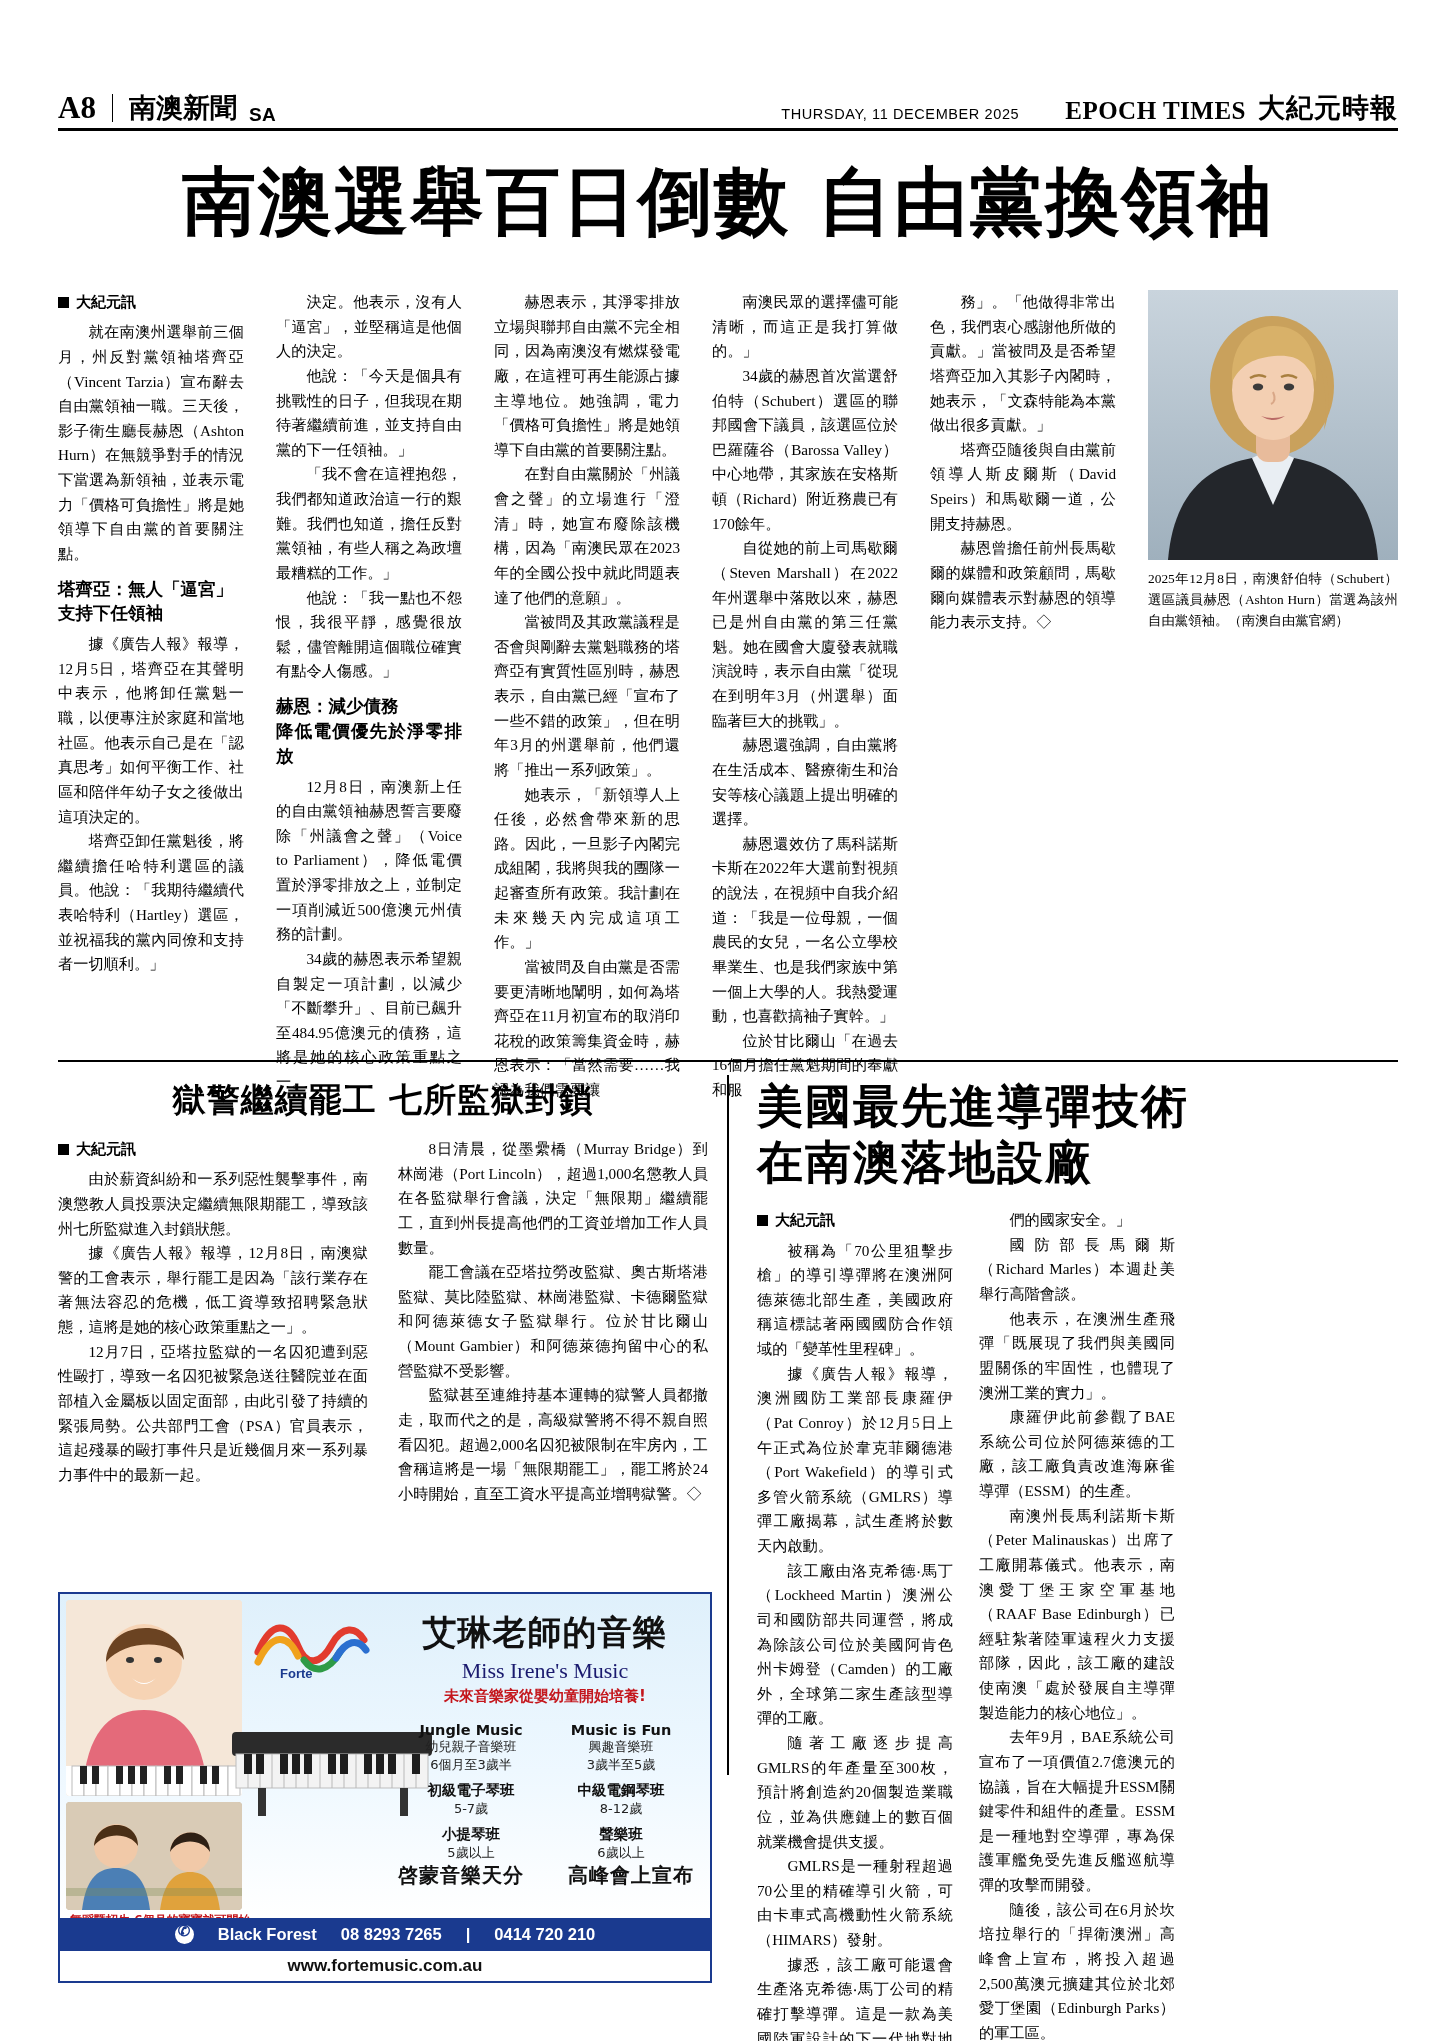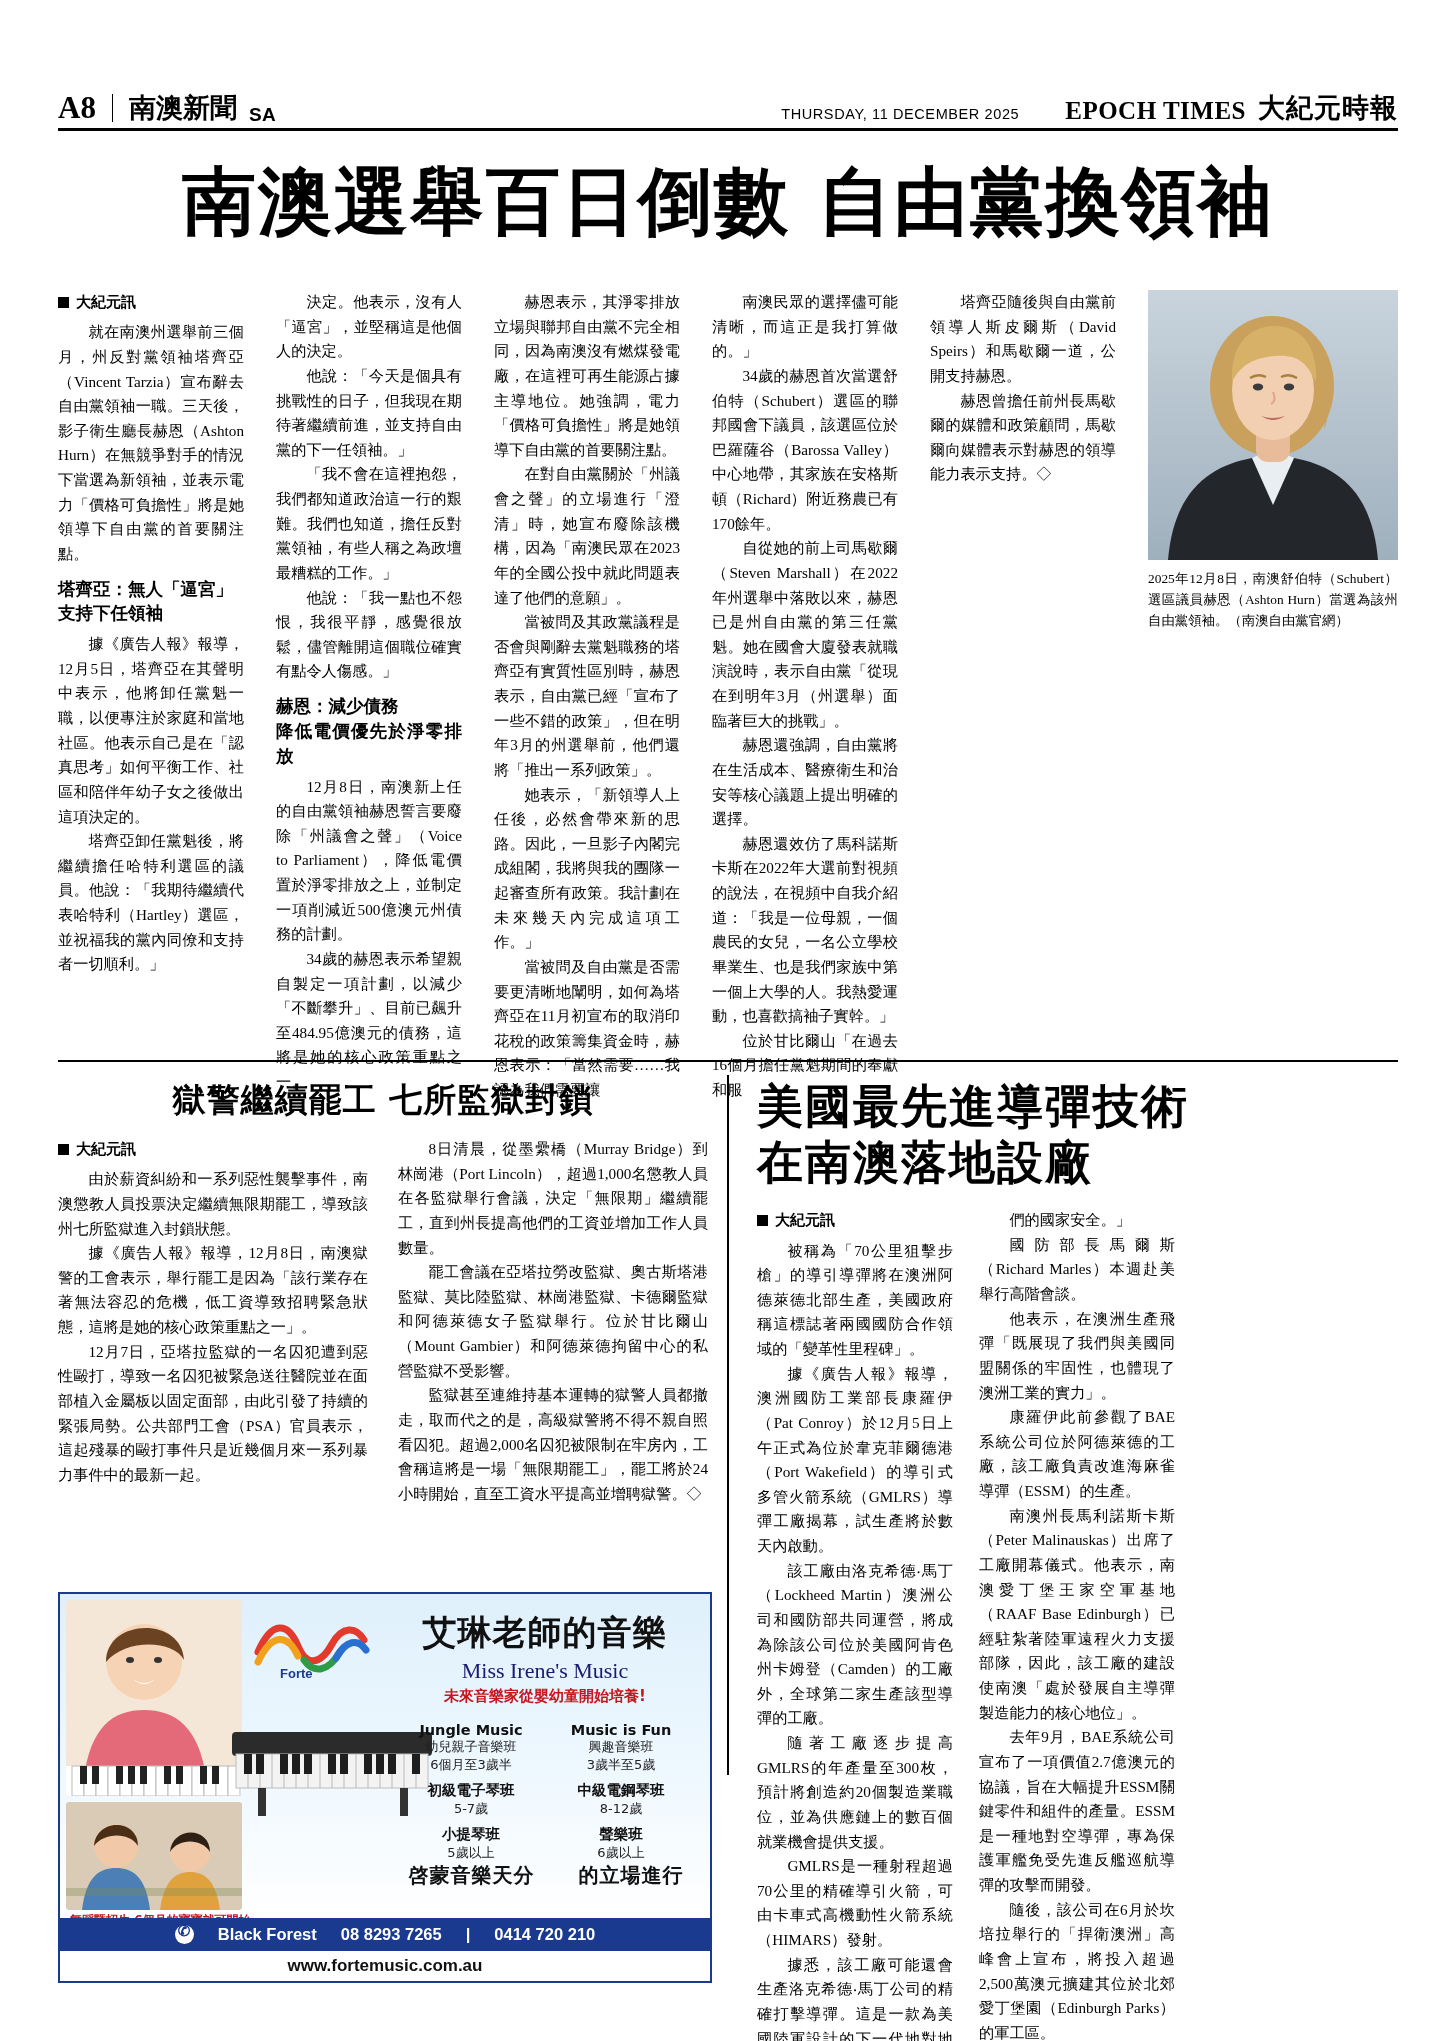--- a/index.html
+++ b/index.html
@@ -151,20 +151,21 @@
     <div class="col c4">
       <p>南澳民眾的選擇儘可能清晰，而這正是我打算做的。」</p>
       <p>34歲的赫恩首次當選舒伯特（Schubert）選區的聯邦國會下議員，該選區位於巴羅薩谷（Barossa Valley）中心地帶，其家族在安格斯頓（Richard）附近務農已有170餘年。</p>
       <p>自從她的前上司馬歇爾（Steven Marshall）在2022年州選舉中落敗以來，赫恩已是州自由黨的第三任黨魁。她在國會大廈發表就職演說時，表示自由黨「從現在到明年3月（州選舉）面臨著巨大的挑戰」。</p>
       <p>赫恩還強調，自由黨將在生活成本、醫療衛生和治安等核心議題上提出明確的選擇。</p>
       <p>赫恩還效仿了馬科諾斯卡斯在2022年大選前對視頻的說法，在視頻中自我介紹道：「我是一位母親，一個農民的女兒，一名公立學校畢業生、也是我們家族中第一個上大學的人。我熱愛運動，也喜歡搞袖子實幹。」</p>
       <p>位於甘比爾山「在過去16個月擔任黨魁期間的奉獻和服</p>
     </div>
 
     <div class="col c5">
+      <p>務」。「他做得非常出色，我們衷心感謝他所做的貢獻。」當被問及是否希望塔齊亞加入其影子內閣時，她表示，「文森特能為本黨做出很多貢獻。」</p>
       <p>塔齊亞隨後與自由黨前領導人斯皮爾斯（David Speirs）和馬歇爾一道，公開支持赫恩。</p>
       <p>赫恩曾擔任前州長馬歇爾的媒體和政策顧問，馬歇爾向媒體表示對赫恩的領導能力表示支持。◇</p>
     </div>
 
     <div class="photo-wrap">
       <div class="photo">
         <svg viewBox="0 0 250 270" width="250" height="270">
           <defs>
             <linearGradient id="bgg" x1="0" y1="0" x2="0" y2="1">
               <stop offset="0%" stop-color="#c9d4dd"></stop>
@@ -395,21 +396,21 @@
           <div class="ad-cell">
             <div class="t">聲樂班</div>
             <div class="a">6歲以上</div>
           </div>
         </div>
       </div>
 
       <div class="ad-bottomline">
         <span>啓蒙音樂天分</span>
         <span style="display:inline-block;width:28px"></span>
-        <span>的立場進行</span>
+        <span>高峰會上宣布</span>
       </div>
 
       <div style="position:absolute;left:10px;top:318px;font-family:'DejaVu Sans',sans-serif;font-size:12px;color:#c4161c;font-weight:bold;">舞蹈暨招生 6個月的寶寶就可開始</div>
     </div>
 
     <div class="ad-bar">
       <span class="phone-ic"></span>
       <span>Black Forest</span>
       <span>08 8293 7265</span>
       <span>|</span>

